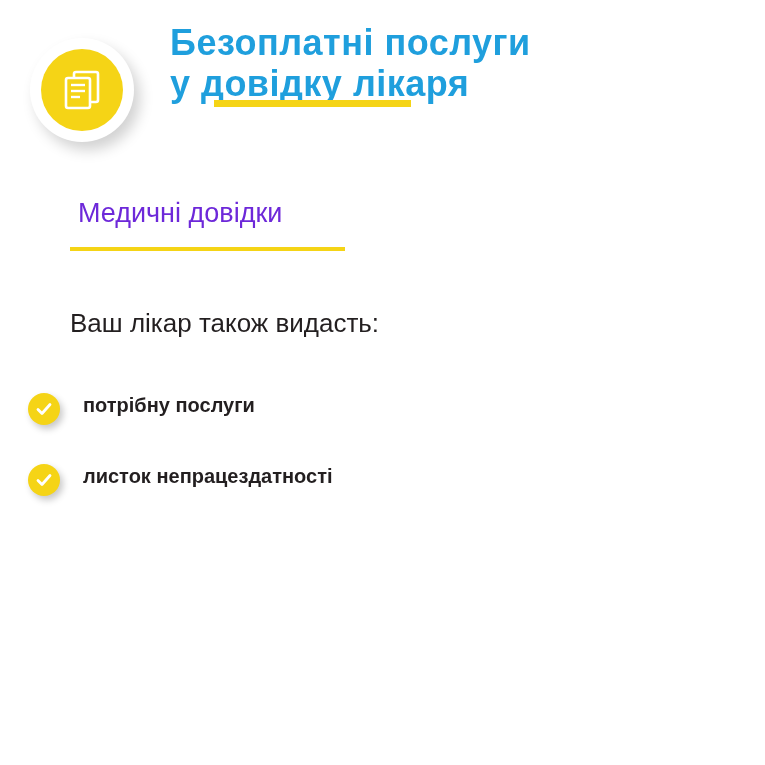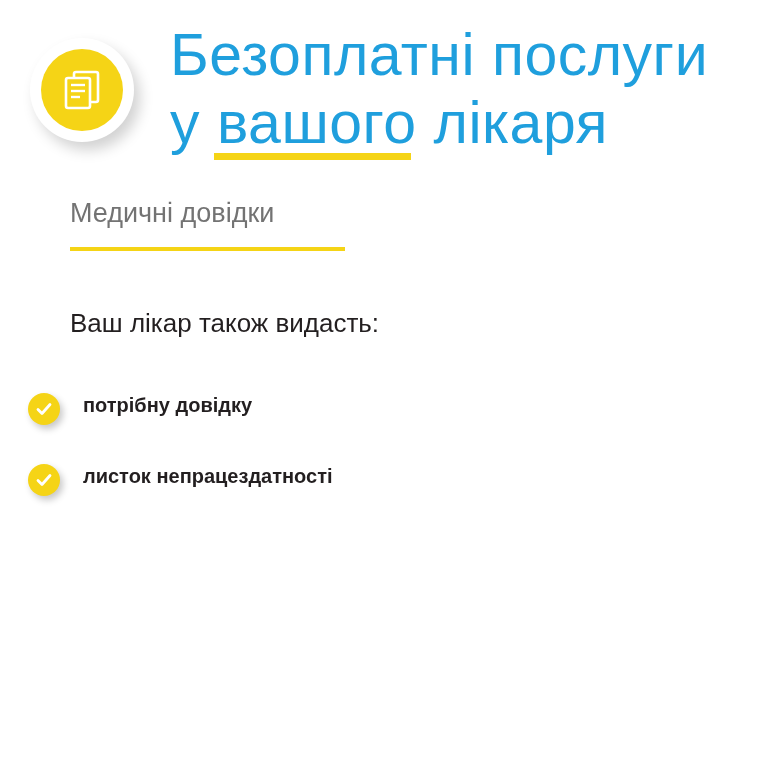--- a/index.html
+++ b/index.html
@@ -51,22 +51,22 @@
     justify-content: center;
   }
   .badge-inner svg { display: block; }
 
   .title-block {
     position: absolute;
     left: 140px;
     top: 0;
   }
   .title-line {
-    font-size: 59px;
-    font-weight: normal;
+    font-size: 36px;
+    font-weight: bold;
     color: #1f9fdd;
     line-height: 1.15;
     letter-spacing: 0.5px;
     white-space: nowrap;
   }
   .title-line.second {
     position: relative;
     display: inline-block;
   }
   .title-underline {
@@ -79,23 +79,24 @@
   }
 
   
   .section {
     position: absolute;
     top: 197px;
     left: 70px;
   }
   .section-title {
     font-size: 27px;
-    color: #737373;
+    color: #6d28d9;
     line-height: 1.2;
     white-space: nowrap;
+    margin-left: 8px;
   }
   .section-underline {
     margin-top: 18px;
     width: 275px;
     height: 4px;
     background: #f5d416;
   }
 
   
   .intro {
@@ -158,42 +159,42 @@
             <line x1="13" y1="25" x2="27" y2="25" stroke="#ffffff" stroke-width="2.4"></line>
             <line x1="13" y1="31" x2="22" y2="31" stroke="#ffffff" stroke-width="2.4"></line>
           </svg>
         </span>
       </div>
     </div>
 
     <div class="title-block">
       <div class="title-line">Безоплатні послуги</div>
       <div class="title-line second">
-        <span>у вашого лікаря</span>
+        <span>у довідку лікаря</span>
         <span class="title-underline"></span>
       </div>
     </div>
   </div>
 
   <div class="section">
     <div class="section-title">Медичні довідки</div>
     <div class="section-underline"></div>
   </div>
 
   <div class="intro">Ваш лікар також видасть:</div>
 
   <div class="list">
 
     <div class="list-item">
       <span class="check">
         <svg width="18" height="18" viewBox="0 0 18 18">
           <polyline points="3,9.5 7,13.5 15,4.5" fill="none" stroke="#ffffff" stroke-width="2.8" stroke-linecap="round" stroke-linejoin="round"></polyline>
         </svg>
       </span>
-      <span class="item-text">потрібну довідку</span>
+      <span class="item-text">потрібну послуги</span>
     </div>
 
     <div class="list-item">
       <span class="check">
         <svg width="18" height="18" viewBox="0 0 18 18">
           <polyline points="3,9.5 7,13.5 15,4.5" fill="none" stroke="#ffffff" stroke-width="2.8" stroke-linecap="round" stroke-linejoin="round"></polyline>
         </svg>
       </span>
       <span class="item-text">листок непрацездатності</span>
     </div>

